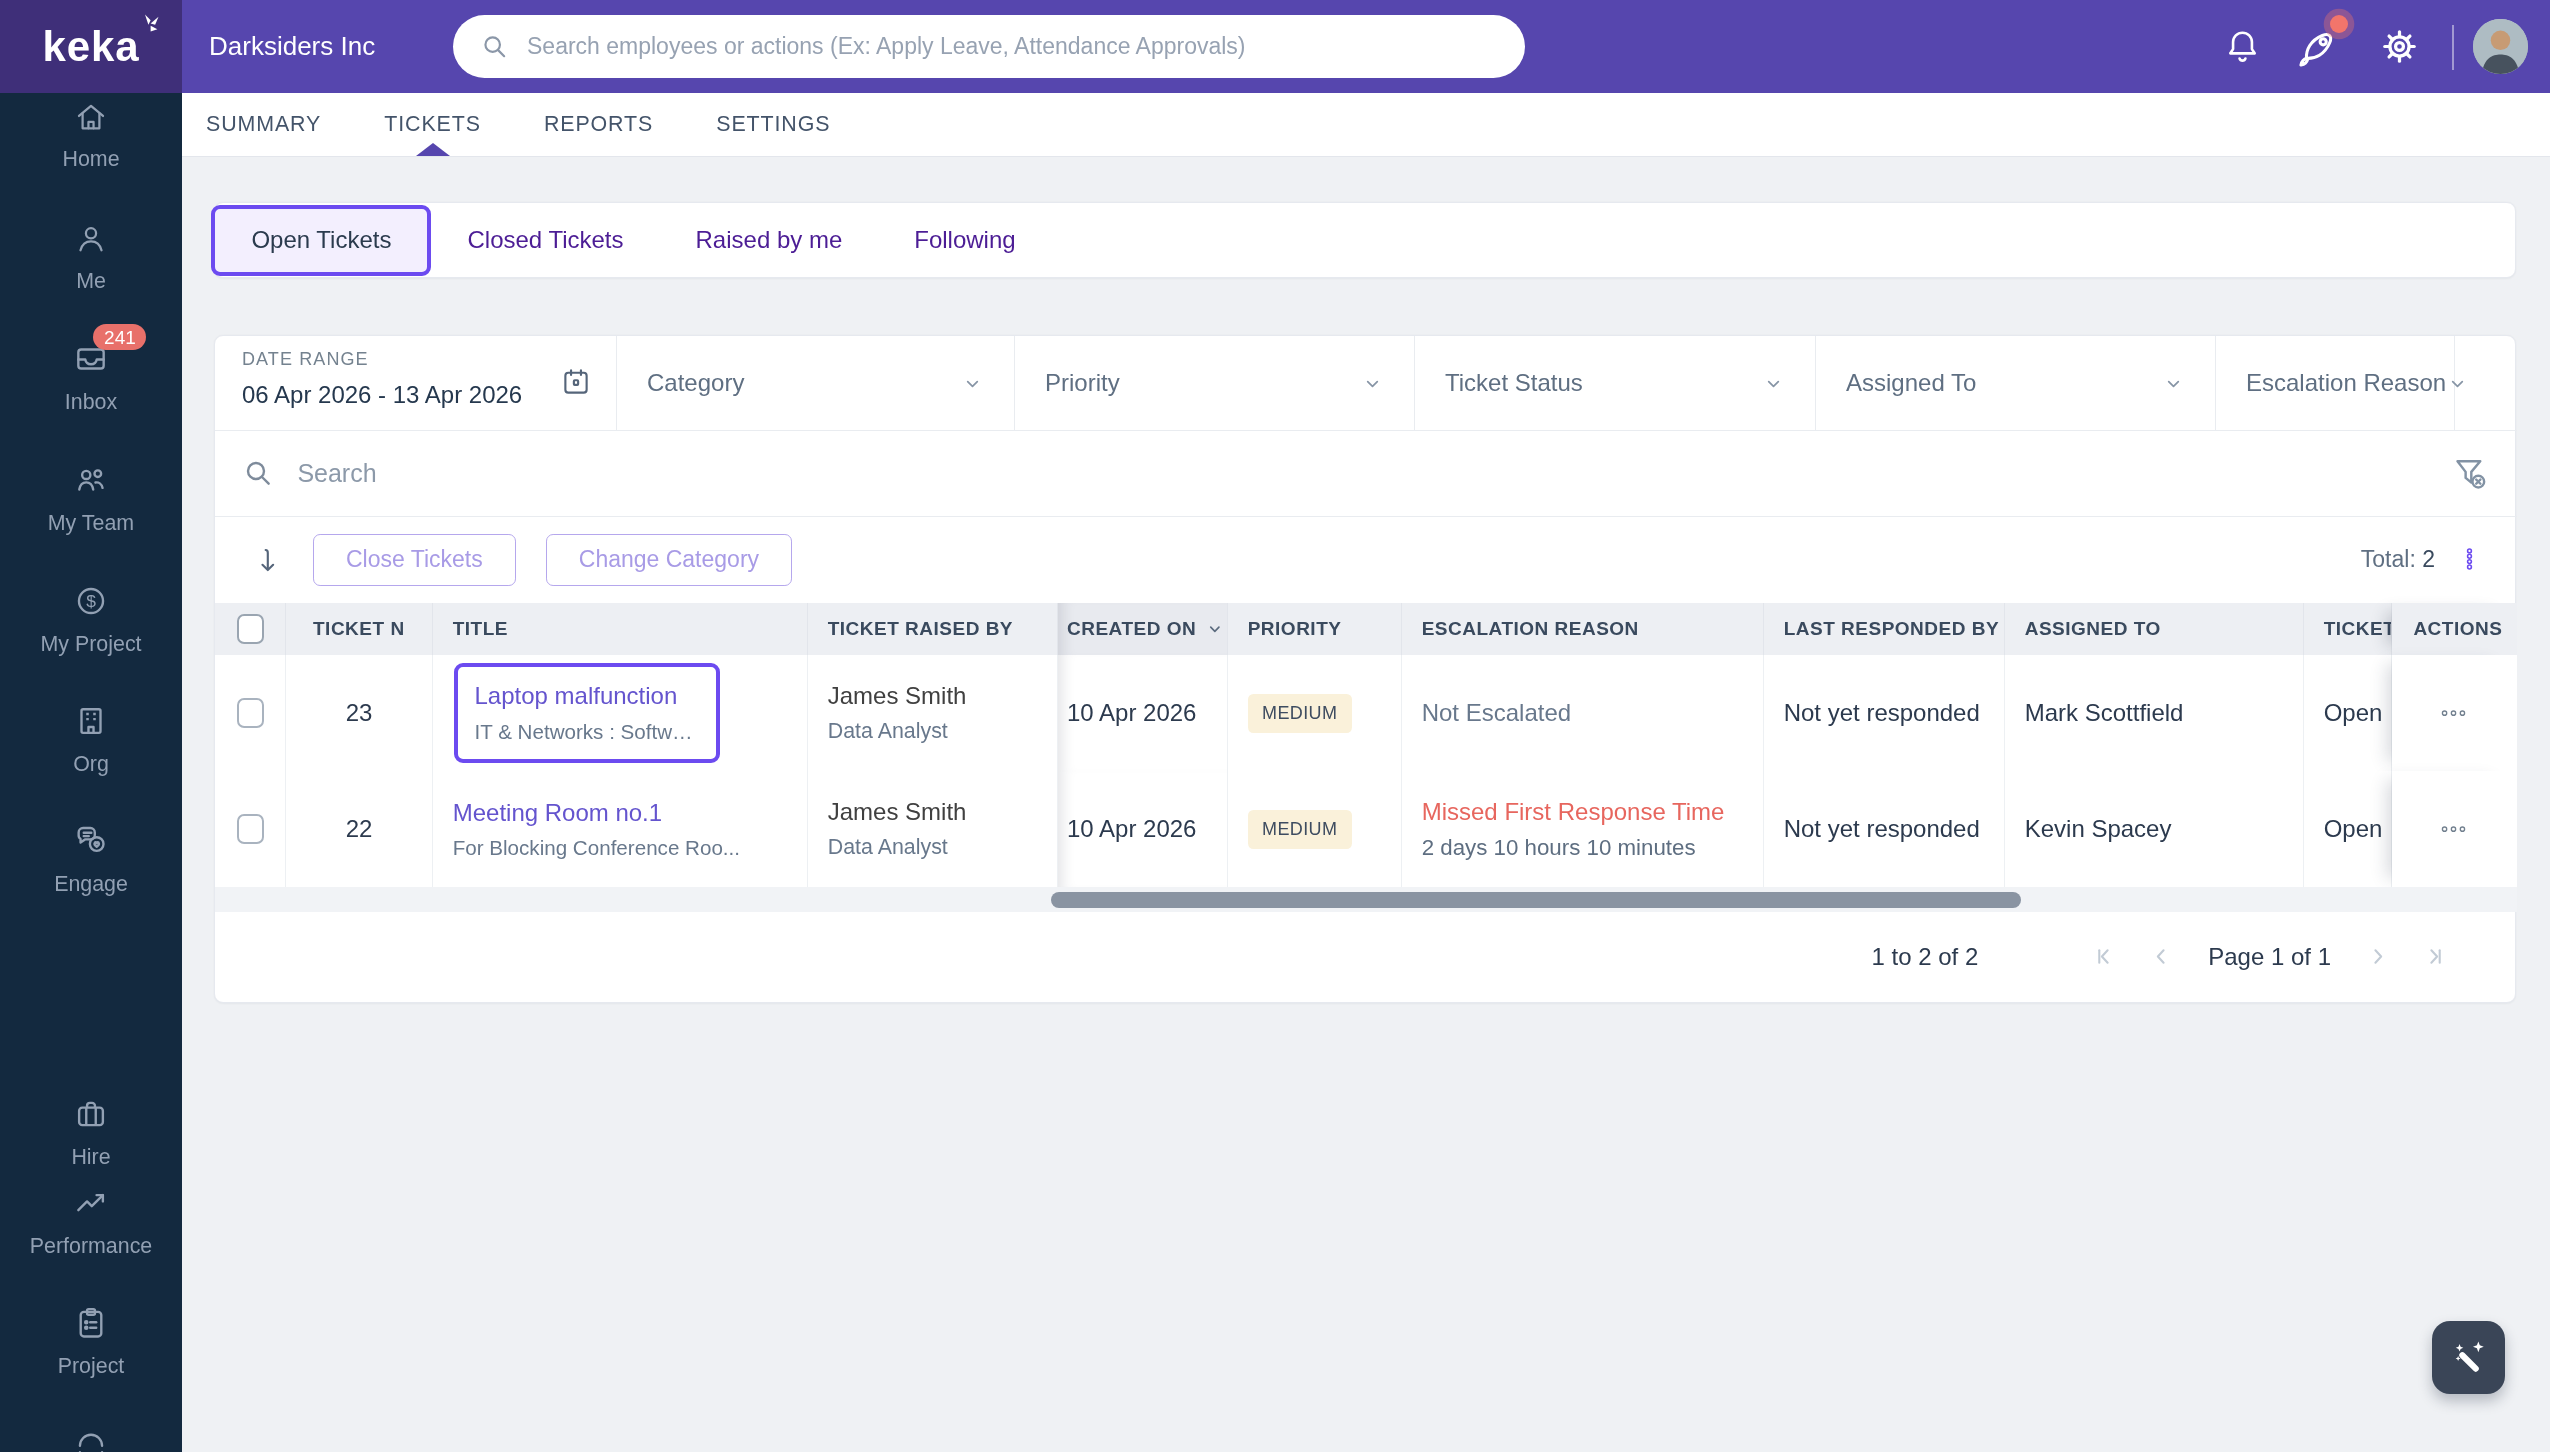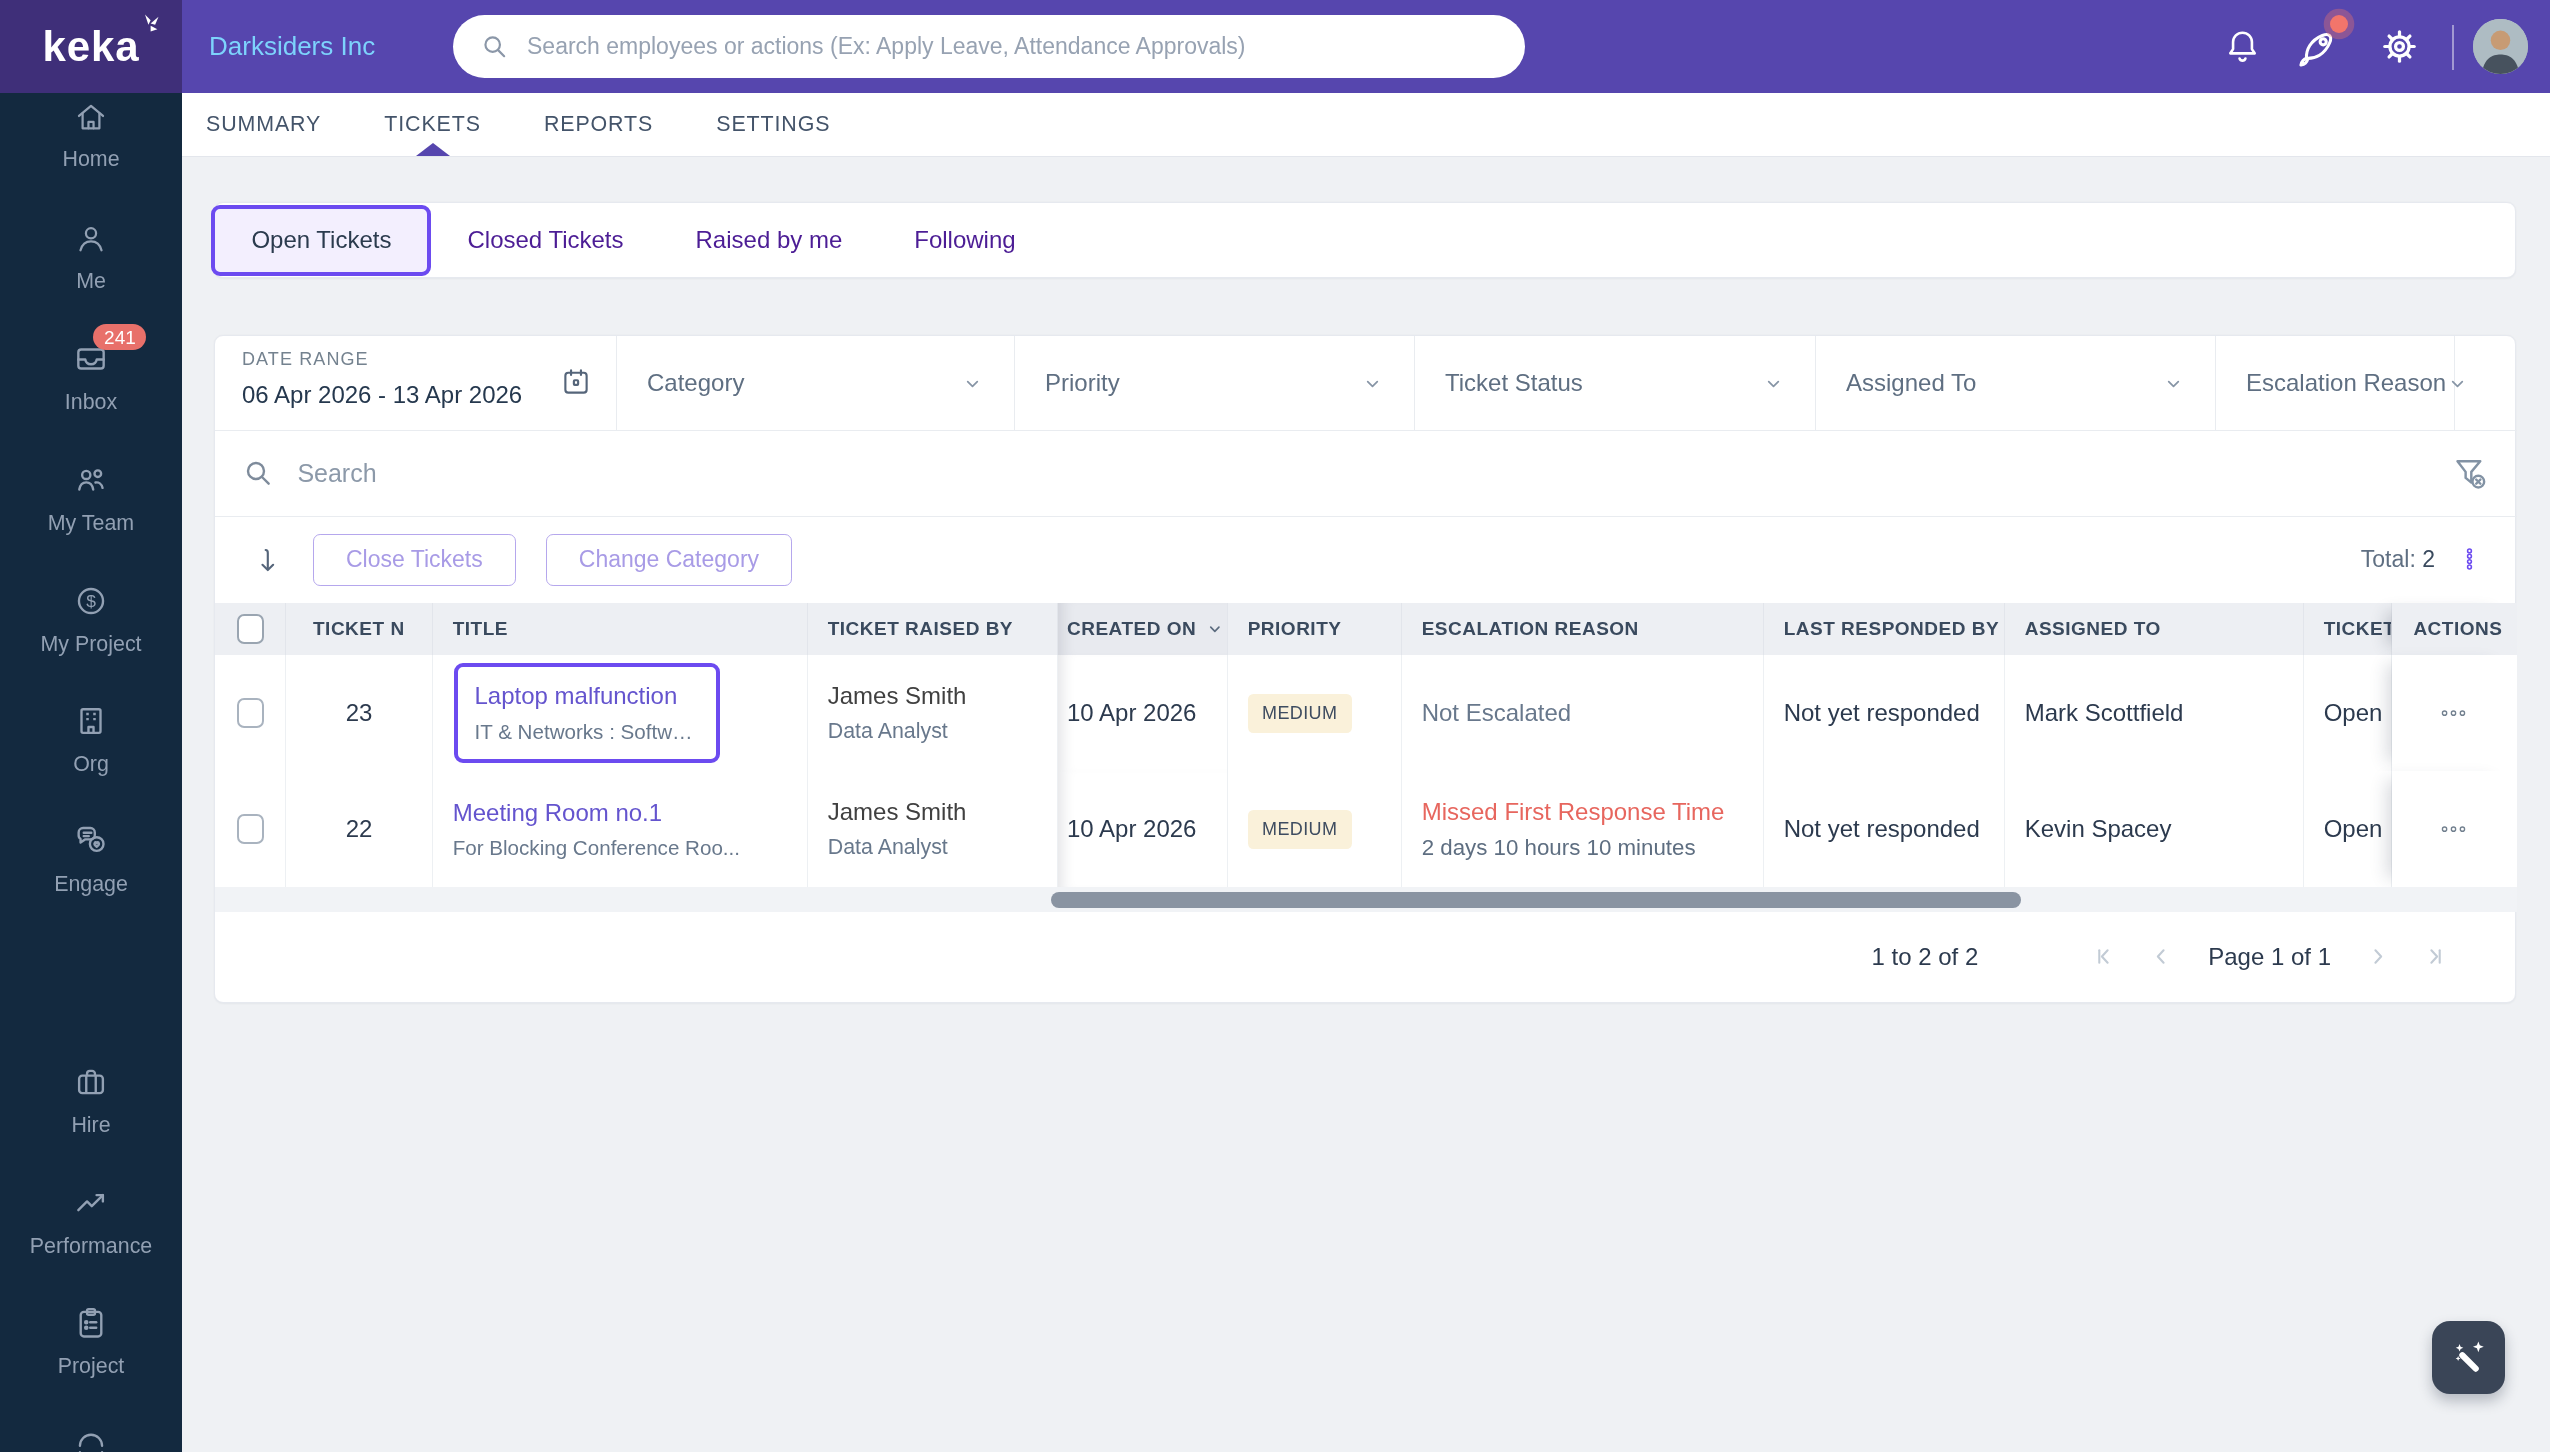--- a/index.html
+++ b/index.html
@@ -10,21 +10,21 @@
   }
   svg{display:block;}
 
   
   .topbar{position:absolute;left:0;top:0;width:2550px;height:93px;background:#5646AE;}
   .logo-block{position:absolute;left:0;top:0;width:182px;height:93px;background:#3F2F79;
     display:flex;align-items:center;justify-content:center;}
   .logo{color:#fff;font-size:42px;font-weight:bold;letter-spacing:0.9px;position:relative;}
   .logo .spark{position:absolute;right:-23px;top:-12.5px;}
   .company{position:absolute;left:209px;top:0;height:93px;display:flex;align-items:center;
-    color:#7dd3fc;font-size:26px;font-weight:400;}
+    color:#ffffff;font-size:26px;font-weight:400;}
   .top-search{position:absolute;left:453px;top:15px;width:1072px;height:63px;background:#fff;
     border-radius:32px;display:flex;align-items:center;padding:0 27px;gap:16px;box-sizing:border-box;}
   .top-search input{border:none;outline:none;flex:1;font-size:23px;color:#43536A;background:transparent;
     font-family:"Liberation Sans","DejaVu Sans",sans-serif;}
   .top-search input::placeholder{color:#97A2B2;}
   .top-ico{position:absolute;top:0;height:93px;display:flex;align-items:center;cursor:pointer;}
   .divider-v{position:absolute;left:2452px;top:25px;width:1.8px;height:45px;background:rgba(255,255,255,.45);}
   .avatar{position:absolute;left:2473px;top:19px;width:55px;height:55px;border-radius:50%;overflow:hidden;
     background:linear-gradient(#c7d2d8,#93a3ab);}
   .rocket-wrap{position:relative;}
@@ -283,21 +283,21 @@
         <path d="M4.2 6.6a2.8 2.8 0 0 1 2.8-2.8h4.6a2.8 2.8 0 0 1 2.8 2.8v1.6a2.8 2.8 0 0 1-2.8 2.8H8.2L5.4 13v-2.2a2.8 2.8 0 0 1-1.2-2.6z"></path>
         <path d="M7.4 6.8h4.8M7.4 8.9h3.2"></path>
         <circle cx="15.6" cy="13.9" r="4.3"></circle>
         <path d="M14.2 13.6c.3-1 1.2-1 1.4-.2.2-.8 1.1-.8 1.4.2.2.8-.7 1.5-1.4 2-.7-.5-1.6-1.2-1.4-2z"></path>
       </svg>
       </span>
     <span class="lbl">Engage</span>
   </div>
 
 
-  <div class="side-item" style="top:970px;">
+  <div class="side-item" style="top:1002px;">
     <span class="icn">
       <svg width="38" height="38" viewBox="0 0 24 24" fill="none" stroke="currentColor" stroke-width="1.5" stroke-linejoin="round">
         <rect x="4.5" y="8" width="15" height="11" rx="2"></rect>
         <path d="M9.5 8V6.8A1.8 1.8 0 0 1 11.3 5h1.4a1.8 1.8 0 0 1 1.8 1.8V8"></path>
         <path d="M9 8v11M15 8v11"></path>
       </svg>
       </span>
     <span class="lbl">Hire</span>
   </div>
 

